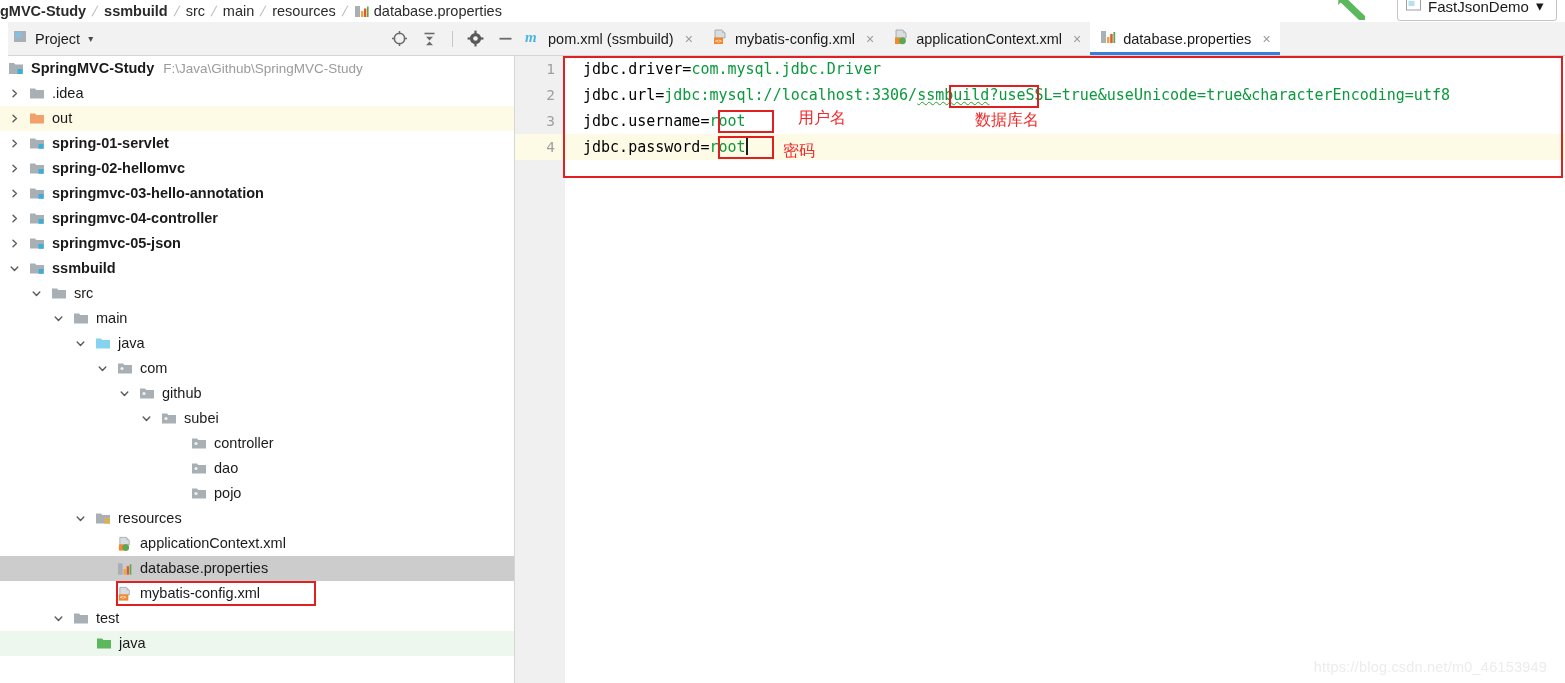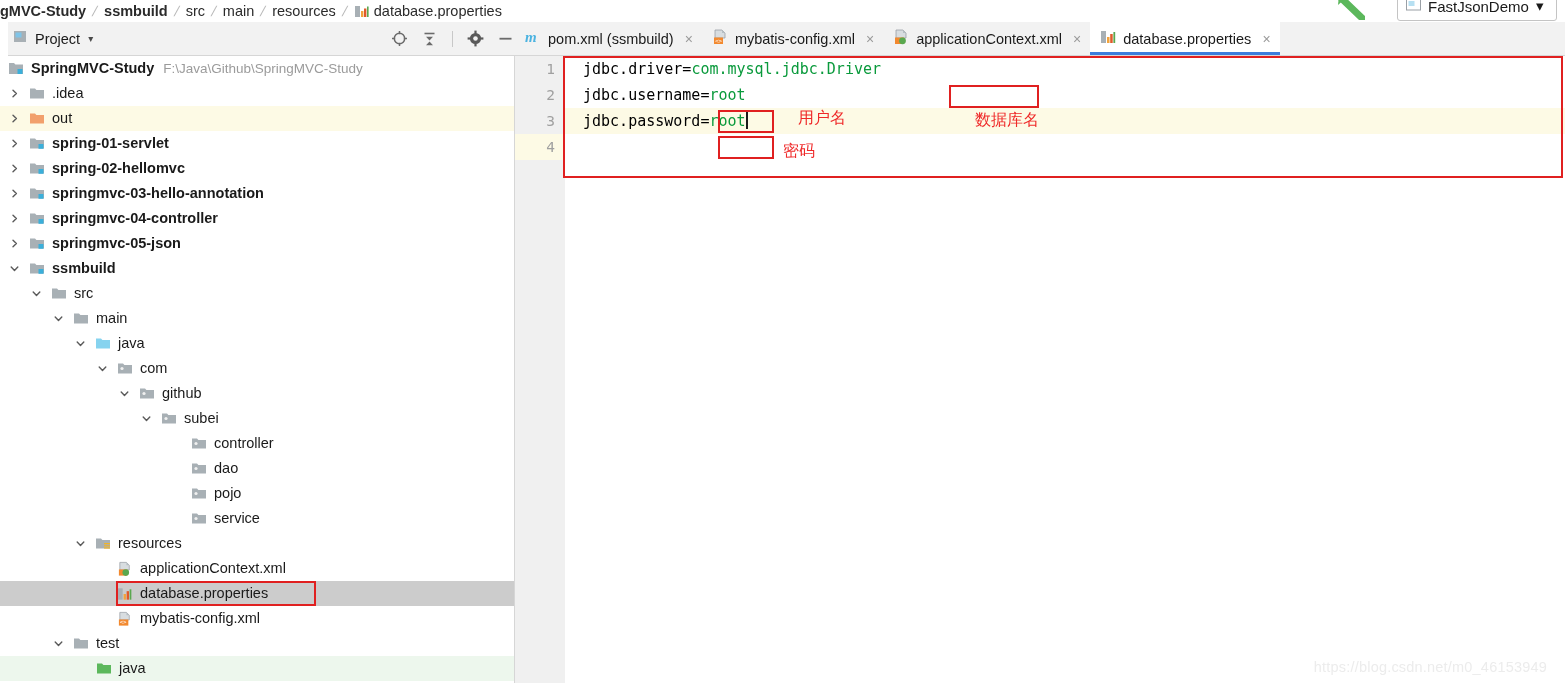--- a/index.html
+++ b/index.html
@@ -673,29 +673,20 @@
     <div class="row" style="padding-left:191px">
       <span class="ficon">
         <svg width="17" height="15" viewBox="0 0 17 15">
             <path d="M1 2.5h5l1.4 1.6H15V12.5H1z" fill="#a8b0b5"></path>
             <circle cx="5" cy="7.5" r="1.6" fill="#f0f0f0"></circle>
           </svg>
       </span>
       <span class="rlabel">pojo</span>
     </div>
 
-    <div class="row" style="padding-left:191px">
-      <span class="ficon">
-        <svg width="17" height="15" viewBox="0 0 17 15">
-            <path d="M1 2.5h5l1.4 1.6H15V12.5H1z" fill="#a8b0b5"></path>
-            <circle cx="5" cy="7.5" r="1.6" fill="#f0f0f0"></circle>
-          </svg>
-      </span>
-      <span class="rlabel">service</span>
-    </div>
 
     <div class="row" style="padding-left:74px">
       <span class="arrow">
         <svg width="11" height="11" viewBox="0 0 11 11">
             <path d="M2.2 4 L5.5 7.4 L8.8 4" fill="none" stroke="#5a5a5a" stroke-width="1.4" stroke-linecap="round" stroke-linejoin="round"></path>
           </svg>
       </span>
       <span style="width:8px;flex:none"></span>
       <span class="ficon">
         <svg width="17" height="15" viewBox="0 0 17 15">
@@ -776,20 +767,21 @@
     <div class="gutter">
       <div class="ln">1</div>
       <div class="ln">2</div>
       <div class="ln">3</div>
       <div class="ln cur">4</div>
     </div>
 
     <div class="code">
       <div class="cline"><span class="ckey">jdbc.driver=</span><span class="cval">com.mysql.jdbc.Driver</span></div>
 
+      <div class="cline"><span class="ckey">jdbc.url=</span><span class="cval">jdbc:mysql://localhost:3306/</span><span class="cval wavy">ssmbuild</span><span class="cval">?useSSL=true&amp;useUnicode=true&amp;characterEncoding=utf8</span></div>
 
       <div class="cline"><span class="ckey">jdbc.username=</span><span class="cval">root</span></div>
 
       <div class="cline cur"><span class="ckey">jdbc.password=</span><span class="cval">root</span><span class="caret"></span></div>
     </div>
 
     <div class="abox" style="left:48px; top:0px; width:1000px; height:122px;"></div>
 
     <div class="abox" style="left:434px; top:29px; width:90px; height:23px;"></div>
 

